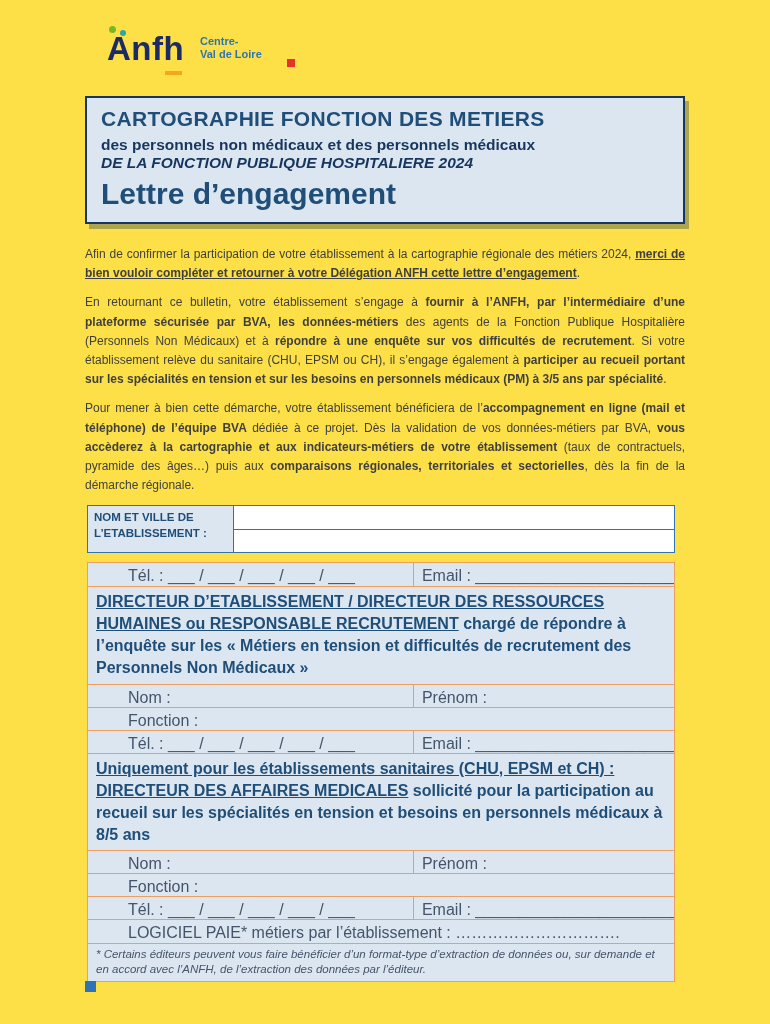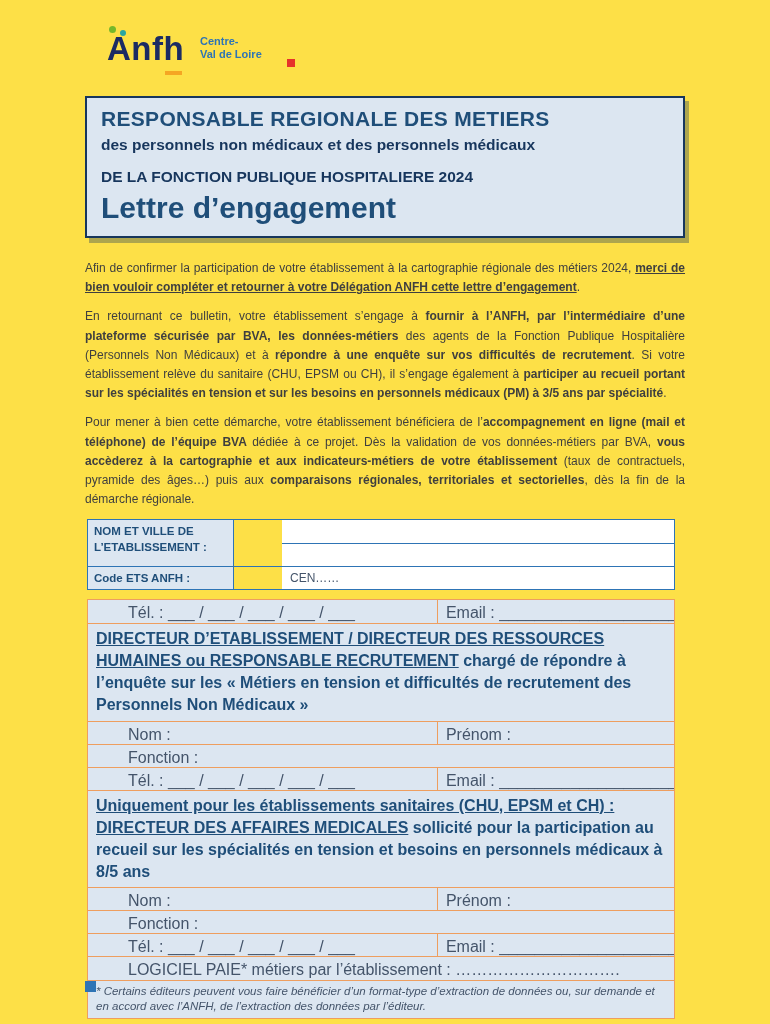--- a/index.html
+++ b/index.html
@@ -23,32 +23,32 @@
   .dot-green{left:2px;top:0;width:7px;height:7px;background:#76B82A;}
   .dot-teal{left:13px;top:4px;width:6px;height:6px;background:#2BA6A0;}
   .dash{position:absolute;left:58px;top:45px;width:17px;height:4px;background:#F5A623;}
   .region{position:absolute;left:93px;top:9px;font-size:11px;font-weight:bold;color:var(--blue);line-height:1.2;display:flex;flex-direction:column;}
   .sq{position:absolute;left:180px;top:33px;width:8px;height:8px;background:#E6332A;}
 
   
   .hdr-box{margin-top:12px;background:var(--panel);border:2px solid var(--navy);box-shadow:4px 5px 0 rgba(23,54,93,.35);padding:9px 14px 11px 14px;}
   .hdr-title{font-size:21px;font-weight:bold;color:var(--title);letter-spacing:.3px;}
   .hdr-sub{font-size:15.5px;font-weight:bold;color:var(--navy);margin-top:5px;}
-  .hdr-sub + .hdr-sub{margin-top:14px;}
+  .hdr-sub + .hdr-sub{margin-top:0;font-style:italic;}
   .hdr-main{font-size:30px;font-weight:bold;color:var(--title);margin-top:5px;}
 
   
   .body-text{margin-top:21px;width:600px;font-size:12px;line-height:1.6;color:var(--body);text-align:justify;}
   .para{margin-bottom:10px;}
   .b{font-weight:bold;}
   .u{text-decoration:underline;}
 
   
   .tbl{width:588px;margin-left:2px;}
-  .trow{display:flex;gap:48px;}
+  .trow{display:flex;}
 
   .tbl-blue{margin-top:8px;border:1.5px solid var(--blue);}
   .tbl-blue .trow + .trow{border-top:1px solid var(--blue);}
   .lblcol{width:146px;border-right:1px solid var(--blue);}
   .valcol{flex:1;background:#fff;}
   .lbl{background:var(--panel);font-weight:bold;color:var(--title);font-size:11.5px;padding:4px 6px;line-height:1.35;}
   .h46{height:46px;}
   .h23{height:23px;}
   .h24{height:24px;}
   .split{display:flex;flex-direction:column;}
@@ -80,43 +80,39 @@
     <span class="brand">Anfh</span>
     <span class="dash"></span>
     <span class="region">
       <span>Centre-</span>
       <span>Val de Loire</span>
     </span>
     <span class="sq"></span>
   </header>
 
   <section class="hdr-box">
-    <div class="hdr-title">RESPONSABLE REGIONALE DES METIERS</div>
+    <div class="hdr-title">CARTOGRAPHIE FONCTION DES METIERS</div>
     <div class="hdr-sub">des personnels non médicaux et des personnels médicaux</div>
     <div class="hdr-sub">DE LA FONCTION PUBLIQUE HOSPITALIERE 2024</div>
     <div class="hdr-main">Lettre d’engagement</div>
   </section>
 
   <div class="body-text">
     <p class="para"><span>Afin de confirmer la participation de votre établissement à la cartographie régionale des métiers 2024, </span><span class="b u">merci de bien vouloir compléter et retourner à votre Délégation ANFH cette lettre d’engagement</span><span>.</span></p>
     <p class="para"><span>En retournant ce bulletin, votre établissement s’engage à </span><span class="b">fournir à l’ANFH, par l’intermédiaire d’une plateforme sécurisée par BVA, les données-métiers </span><span>des agents de la Fonction Publique Hospitalière (Personnels Non Médicaux) et à </span><span class="b">répondre à une enquête sur vos difficultés de recrutement</span><span>. Si votre établissement relève du sanitaire (CHU, EPSM ou CH), il s’engage également à </span><span class="b">participer au recueil portant sur les spécialités en tension et sur les besoins en personnels médicaux (PM) à 3/5 ans par spécialité</span><span>.</span></p>
     <p class="para"><span>Pour mener à bien cette démarche, votre établissement bénéficiera de l’</span><span class="b">accompagnement en ligne (mail et téléphone) de l’équipe BVA </span><span>dédiée à ce projet. Dès la validation de vos données-métiers par BVA, </span><span class="b">vous accèderez à la cartographie et aux indicateurs-métiers de votre établissement </span><span>(taux de contractuels, pyramide des âges…)  puis aux </span><span class="b">comparaisons régionales, territoriales et sectorielles</span><span>, dès la fin de la démarche régionale.</span></p>
   </div>
 
   <section class="tbl tbl-blue">
     <div class="trow h46">
       <div class="lblcol lbl">NOM ET VILLE DE L’ETABLISSEMENT :</div>
       <div class="valcol split">
         <div class="subline"></div>
         <div class="subline2"></div>
       </div>
-    </div>
-    <div class="trow h23">
-      <div class="lblcol lbl">Code ETS ANFH :</div>
-      <div class="valcol val-text">CEN……</div>
     </div>
   </section>
 
   <section class="tbl tbl-orange">
 
     <div class="trow h23">
       <div class="half fld">Tél. : ___  /  ___  /  ___  /  ___  /  ___</div>
       <div class="half fld">Email : _________________________@ ____________</div>
     </div>
 

